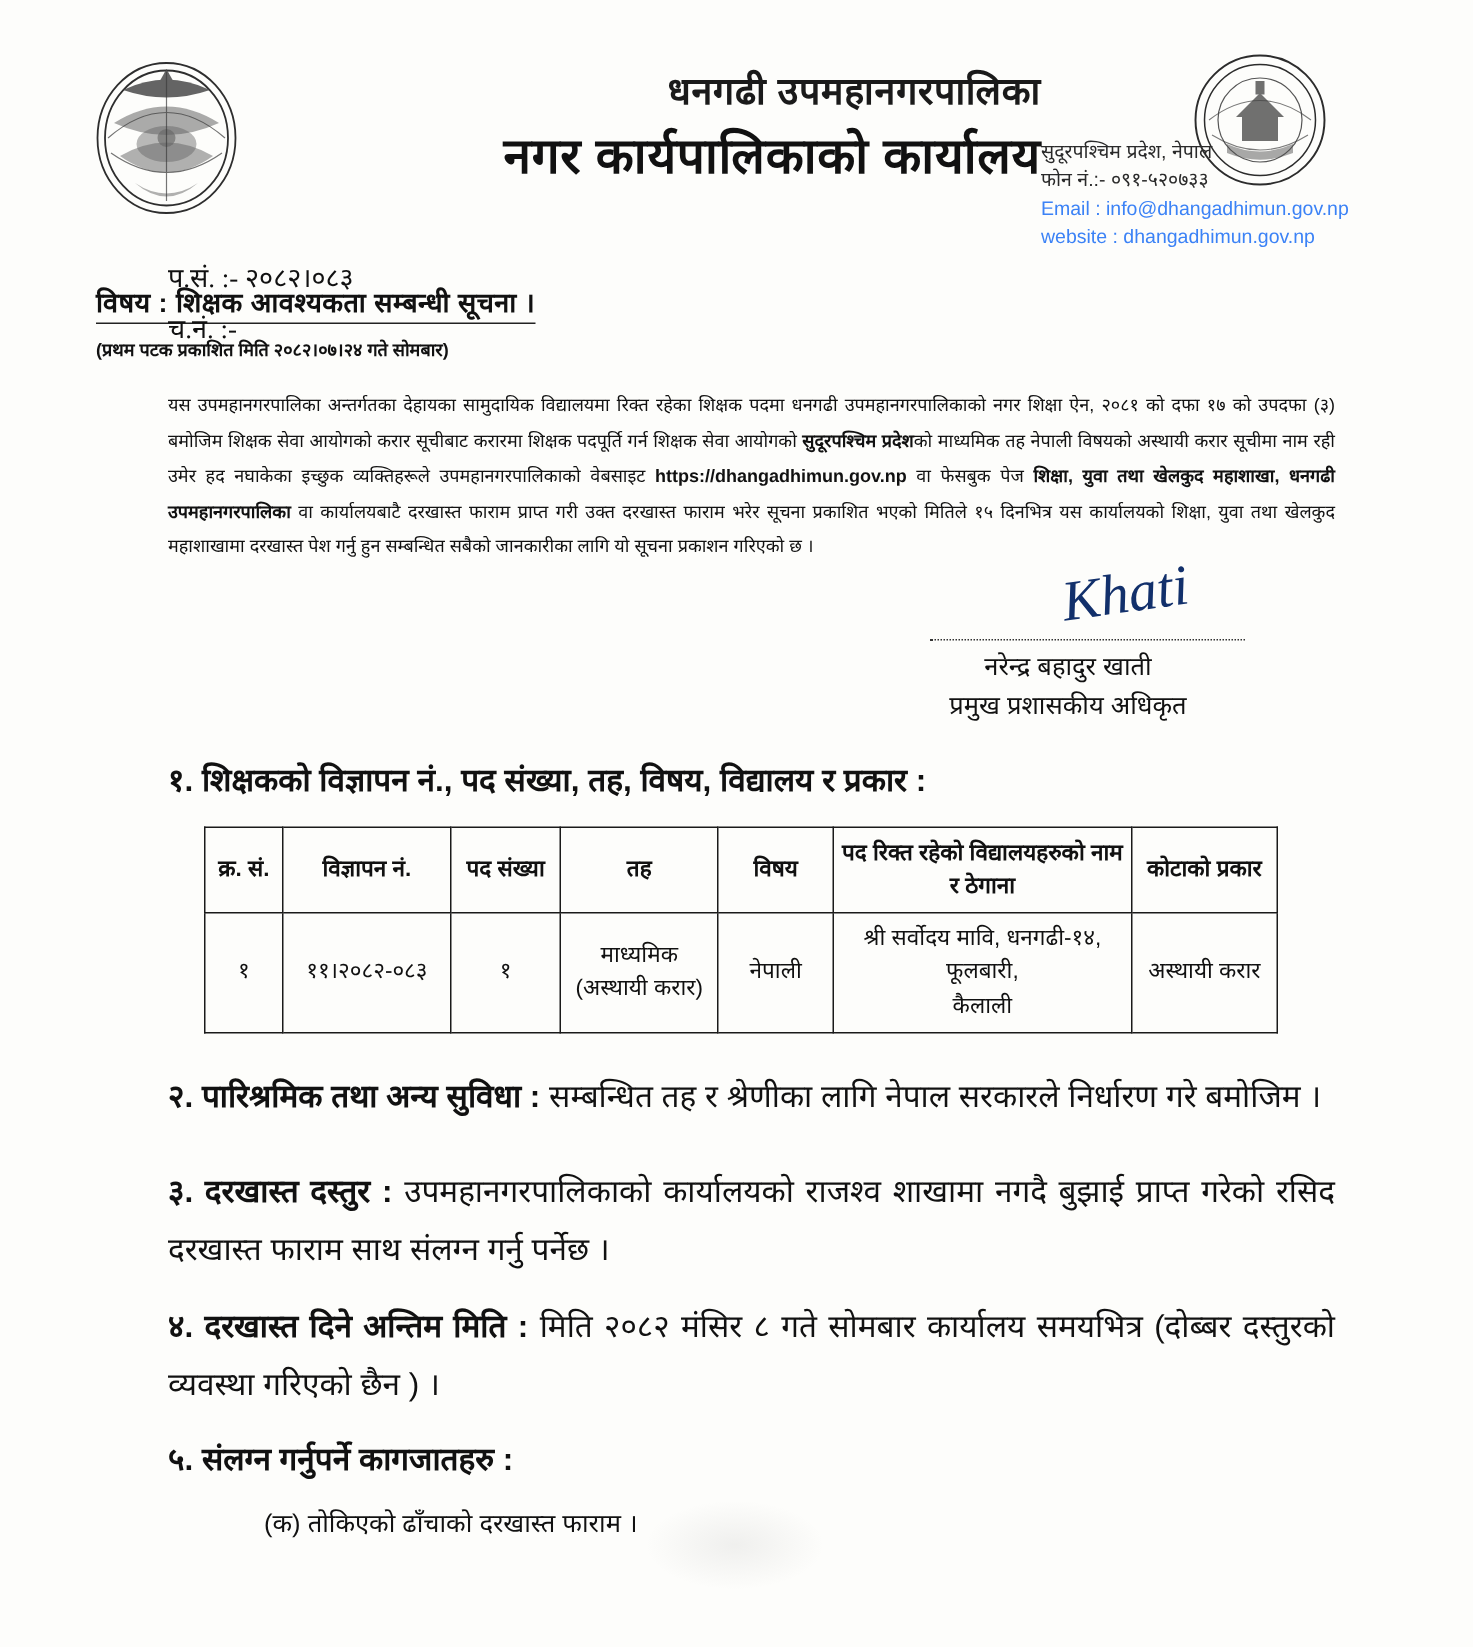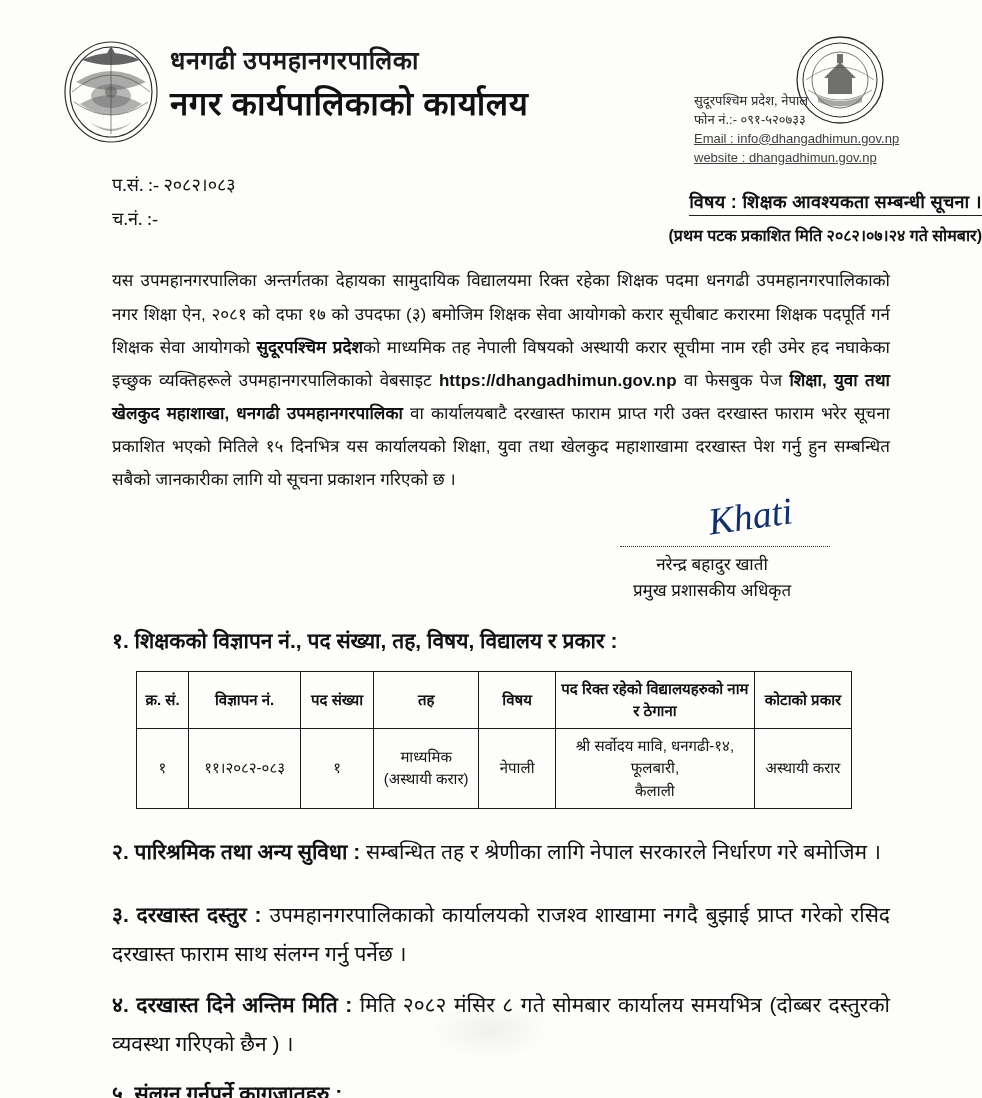--- a/index.html
+++ b/index.html
@@ -30,21 +30,21 @@
     width:118px;
     height:118px;
     flex:0 0 118px;
     margin-left:24px;
     margin-top:4px;
     position:relative;
   }
   .emblem svg{display:block;}
   .header-center{
     flex:1 1 auto;
-    text-align:left;
+    text-align:right;
     padding-top:16px;
   }
   .org-line1{
     font-size:25px;
     letter-spacing:.5px;
     color:#1a1a1a;
     font-family:"Liberation Sans", sans-serif;
     font-weight:600;
   }
   .org-line2{
@@ -57,62 +57,62 @@
   }
   .header-right{
     flex:0 0 260px;
     text-align:left;
     font-size:13px;
     color:#2a2a2a;
     padding-top:66px;
     line-height:1.45;
     font-family:"Liberation Sans", sans-serif;
   }
-  .header-right .blue{color:#404040;text-decoration:underline;}
+  .header-right .blue{color:#3b82f6;}
   .seal{
     position:absolute;
     right:96px;
     top:34px;
     width:92px;
     height:92px;
   }
   
   .refs{
     position:absolute;
     left:112px;
     top:168px;
     font-size:18px;
     font-family:Liberation Serif, serif;
     line-height:1.9;
   }
   
   .subject-wrap{
-    text-align:right;
+    text-align:left;
     margin-top:6px;
-    padding-left:80px;
+    padding-left:64px;
   }
   .subject{
     font-size:18px;
     font-weight:700;
     font-family:"Liberation Sans", sans-serif;
     border-bottom:1px solid #222;
     display:inline-block;
     padding-bottom:2px;
     letter-spacing:.3px;
   }
   .subject-sub{
-    font-size:16px;
+    font-size:12px;
     font-weight:700;
     font-family:"Liberation Sans", sans-serif;
     margin-top:8px;
   }
   
   .body-text{
     margin:18px 92px 0 112px;
-    font-size:17px;
+    font-size:12px;
     line-height:1.95;
     text-align:justify;
     font-family:"Liberation Sans", sans-serif;
   }
   .body-text b{font-weight:700;}
   .sig-block{
     margin-top:4px;
     text-align:right;
     padding-right:128px;
     position:relative;

